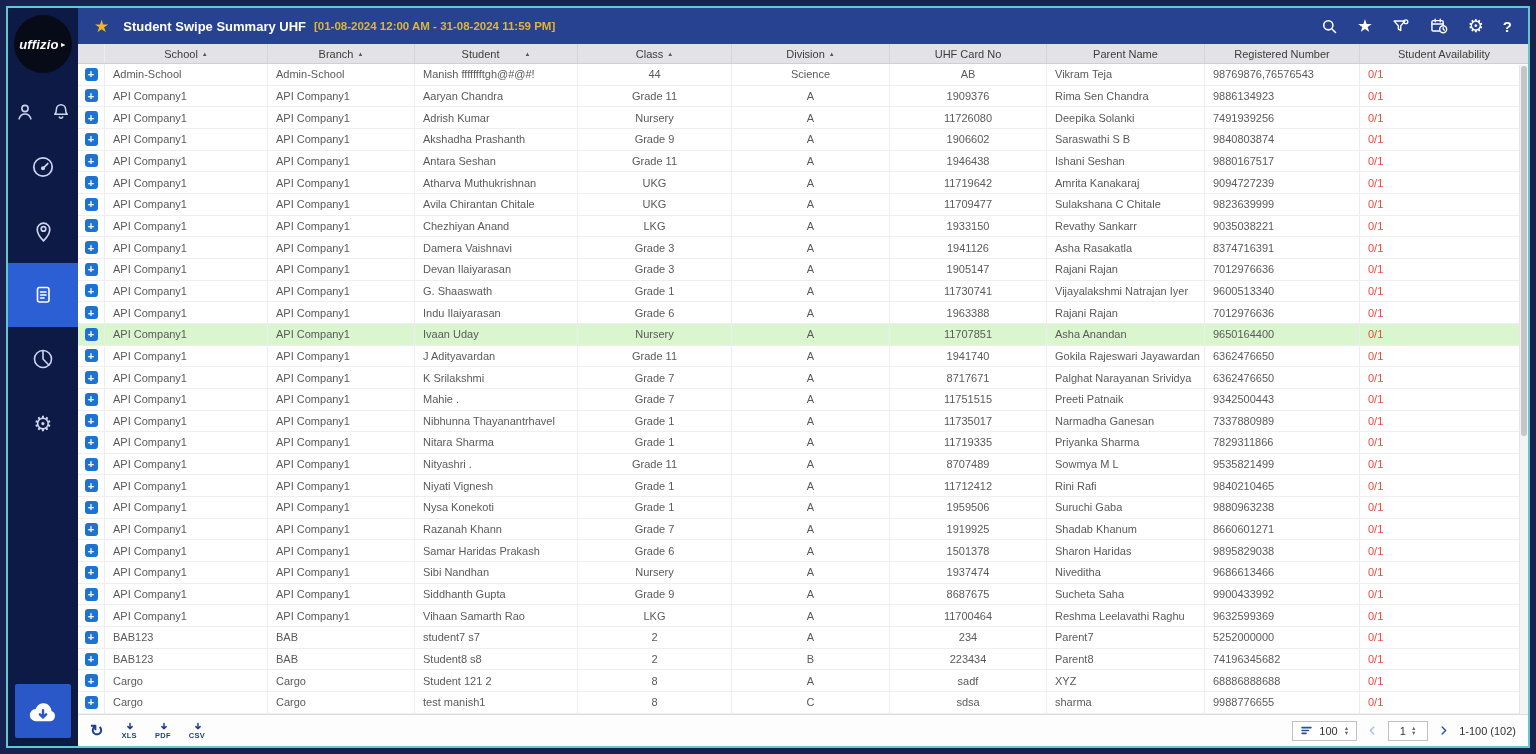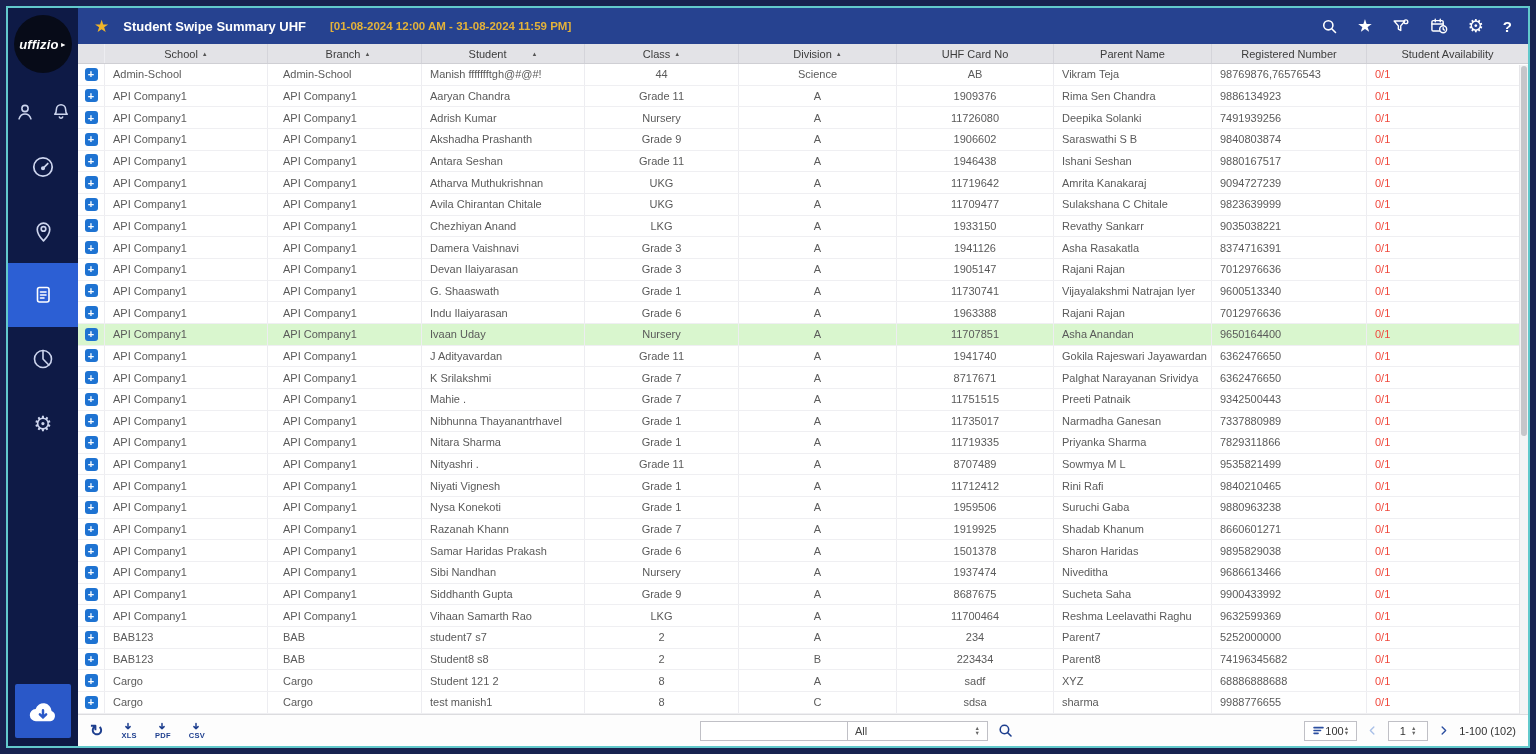--- a/index.html
+++ b/index.html
@@ -18,65 +18,65 @@
   .sb-gear { font-size:21px; line-height:21px; }
   .sb-spacer { flex:1; }
   .cloud-btn { width:56px; height:54px; background:#2a58c8; border:none; border-radius:2px; margin-bottom:8px; display:flex; align-items:center; justify-content:center; cursor:pointer; }
 
   
   .main { flex:1; display:flex; flex-direction:column; min-width:0; }
 
   .topbar { height:36px; background:#264290; display:flex; align-items:center; padding:0 16px; flex-shrink:0; }
   .fav-star { color:#f0b429; font-size:17px; margin-right:14px; cursor:pointer; }
   .title { color:#ffffff; font-size:13px; font-weight:bold; }
-  .daterange { color:#e3b23a; font-size:11.5px; margin-left:24px; font-weight:bold; cursor:pointer; }
+  .daterange { color:#e3b23a; font-size:11.5px; margin-left:8px; font-weight:bold; cursor:pointer; }
   .top-icons { margin-left:auto; display:flex; align-items:center; gap:19px; color:#fff; }
   .top-icons .ic { cursor:pointer; display:flex; align-items:center; }
   .glyph { font-size:15px; font-weight:bold; }
   .gear-glyph { font-size:18px; font-weight:normal; }
 
   
   .grid { flex:1; display:flex; flex-direction:column; position:relative; min-height:0; }
   .thead { height:20px; background:#e3e3e7; display:flex; flex-shrink:0; border-bottom:1px solid #cfcfd4; }
   .hcell { font-size:11px; font-weight:normal; color:#3c3c3c; display:flex; align-items:center; justify-content:center; border-right:1px solid #d4d4da; cursor:pointer; }
   .sort { font-size:6px; margin-left:4px; color:#555; }
   .tbody { flex:1; overflow:hidden; margin-right:9px; }
   .trow { height:21.667px; display:flex; border-bottom:1px solid #efeff2; background:#fff; cursor:pointer; }
   .trow.highlight { background:#d9f6ce; }
   .cell { font-size:11px; color:#5a5a5a; display:flex; align-items:center; border-right:1px solid #ededf1; overflow:hidden; white-space:nowrap; }
   .cell.l { padding-left:8px; }
   .cell.c { justify-content:center; }
   .cell.red { color:#f0483c; }
   .col-expand { width:27px; justify-content:center; padding-left:0 !important; border-right:1px solid #ededf1; }
   .col-school { width:163px; }
-  .col-branch { width:147px;margin-left:7px; }
+  .col-branch { width:147px; }
   .col-student { width:163px;gap:21px; }
   .col-class { width:154px; }
   .col-division { width:158px; }
   .col-uhf { width:157px; }
   .col-parent { width:158px; }
   .col-registered { width:155px; }
   .col-availability { flex:1; border-right:none; }
   .expand-btn { width:13px; height:13px; background:#1e73d2; color:#fff; border:none; border-radius:3px; font-size:11px; line-height:10px; font-weight:bold; display:flex; align-items:center; justify-content:center; cursor:pointer; padding:0; }
   .vscroll { position:absolute; top:21px; bottom:0; right:0; width:9px; background:#f4f4f5; border-left:1px solid #e6e6e9; }
   .vthumb { position:absolute; top:1px; left:1px; width:6px; height:57%; background:#c6c6ca; border-radius:3px; cursor:pointer; }
 
   
   .toolbar { height:32px; border-top:1px solid #dcdcdf; background:#fdfdfd; position:relative; display:flex; align-items:center; padding:0 12px; flex-shrink:0; }
   .tools-left { display:flex; align-items:center; gap:18px; color:#1d3e8e; }
   .refresh { font-size:16px; font-weight:bold; cursor:pointer; line-height:16px; }
-  .dl { display:flex; flex-direction:column; align-items:flex-start; cursor:pointer; color:#1d3e8e; }
+  .dl { display:flex; flex-direction:column; align-items:flex-end; cursor:pointer; color:#1d3e8e; }
   .dl-label { font-size:7.5px; font-weight:bold; letter-spacing:.3px; margin-top:-1px; }
   .tools-center { position:absolute; left:622px; display:flex; align-items:center; }
   .search-input { width:148px; height:20px; border:1px solid #c0c0c6; font-size:11px; padding:0 6px; outline:none; font-family:"Liberation Sans",sans-serif; }
   .all-box { width:140px; height:20px; border:1px solid #c0c0c6; border-left:none; background:#fff; display:flex; align-items:center; justify-content:space-between; padding:0 7px; font-size:11px; color:#444; cursor:pointer; }
   .spinner { display:flex; flex-direction:column; line-height:5px; font-size:5.5px; color:#666; }
   .search-go { margin-left:9px; color:#1d3e8e; cursor:pointer; display:flex; }
   .tools-right { position:absolute; right:12px; display:flex; align-items:center; gap:9px; font-size:11px; color:#333; }
-  .psize-box { height:20px; border:1px solid #c0c0c6; background:#fff; display:flex; align-items:center; padding:0 7px; cursor:pointer;text-align:right; }
+  .psize-box { height:20px; border:1px solid #c0c0c6; background:#fff; display:flex; align-items:center; gap:6px; padding:0 7px; cursor:pointer;text-align:right; }
   .page-box { height:20px; width:40px; border:1px solid #c0c0c6; background:#fff; display:flex; align-items:center; justify-content:center; gap:5px; }
   .chev { display:flex; cursor:pointer; }
   .chev.prev { color:#a9c0e8; }
   .chev.next { color:#2b4ea0; }
   .range { color:#333; }
   svg { display:block; }
 </style>
 </head>
 <body>
 
@@ -661,36 +661,20 @@
             <span class="dl-label">PDF</span>
           </span>
           <span class="dl">
             <svg width="14" height="10" viewBox="0 0 16 11" fill="none" stroke="currentColor" stroke-width="1.7" stroke-linecap="round" stroke-linejoin="round">
                 <path d="M8 1.5v6M8 7.5L5.6 5.1M8 7.5l2.4-2.4"></path>
               </svg>
             <span class="dl-label">CSV</span>
           </span>
         </div>
 
-        <div class="tools-center">
-          <input class="search-input" type="text" value="" style="">
-          <div class="all-box">
-            <span>All</span>
-            <span class="spinner">
-                <span>▲</span>
-                <span>▼</span>
-              </span>
-          </div>
-          <span class="search-go">
-            <svg width="17" height="17" viewBox="0 0 24 24" fill="none" stroke="currentColor" stroke-width="2.2" stroke-linecap="round">
-                <circle cx="10.5" cy="10.5" r="6"></circle>
-                <path d="M15.2 15.2L19.8 19.8"></path>
-              </svg>
-          </span>
-        </div>
 
         <div class="tools-right">
           <div class="psize-box">
             <svg width="13" height="13" viewBox="0 0 16 16" stroke="#2b4ea0" stroke-width="2" stroke-linecap="round">
                 <path d="M2.5 4.5h11M2.5 8h8M2.5 11.5h5"></path>
               </svg>
             <span>100</span>
             <span class="spinner">
                 <span>▲</span>
                 <span>▼</span>

